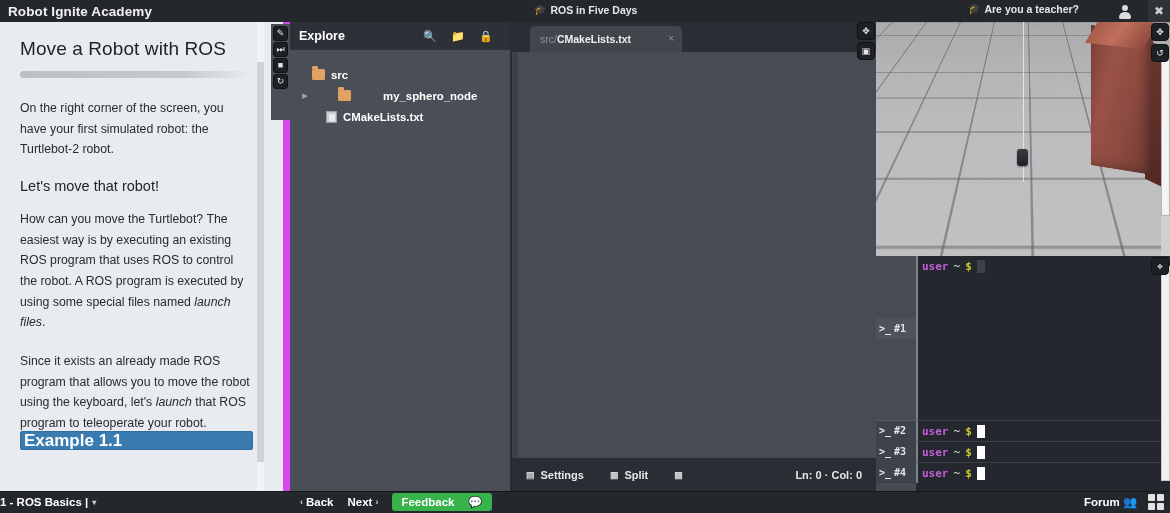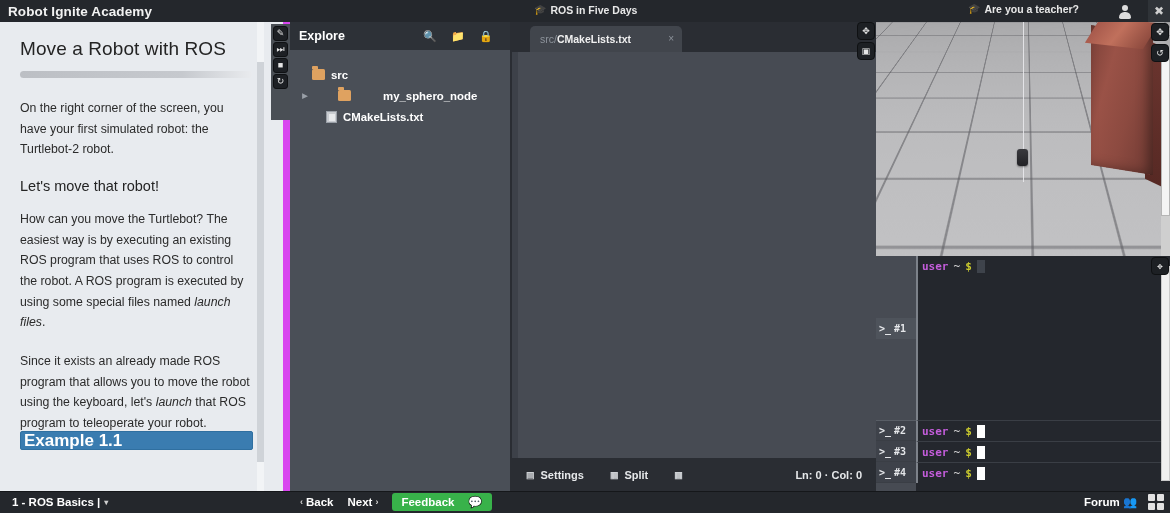--- a/index.html
+++ b/index.html
@@ -352,21 +352,21 @@
   }
 
   
   #bottombar {
     position: absolute; left: 0; bottom: 0; width: 1170px; height: 22px;
     background: #24272c;
     display: flex; align-items: center;
   }
   #course-sel {
     color: #ffffff; font-size: 11.5px; font-weight: bold;
-    padding-left: 12px; display: flex; align-items: center; gap: 4px;
+    padding-left: 0; display: flex; align-items: center; gap: 4px;
   }
   .caret { font-size: 8px; color: #cfcfcf; }
   #bb-center {
     position: absolute; left: 300px; top: 0; height: 22px;
     display: flex; align-items: center; gap: 14px;
   }
   .nav-btn {
     color: #ffffff; font-size: 11.5px; font-weight: bold;
     display: flex; align-items: center; gap: 3px;
   }

